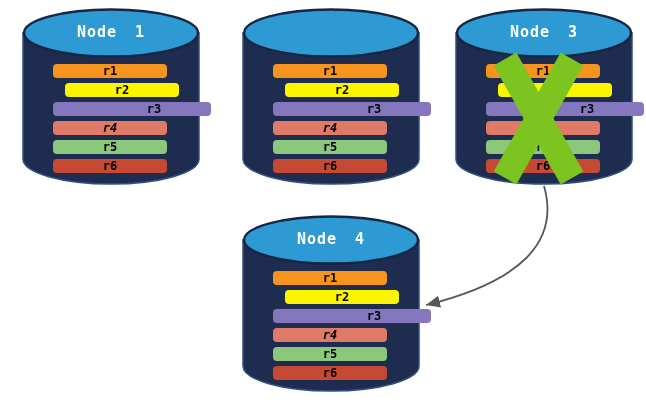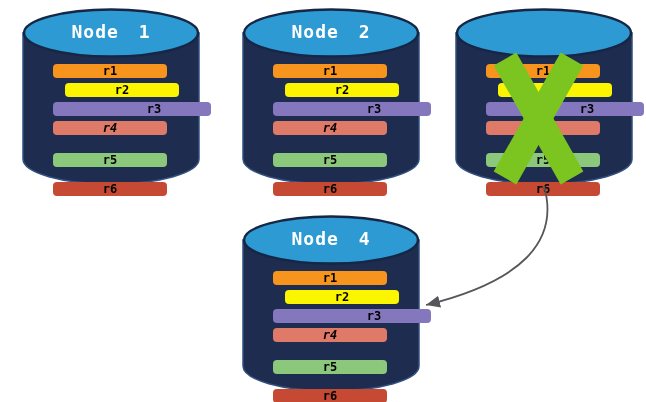--- a/index.html
+++ b/index.html
@@ -35,21 +35,21 @@
     stroke-width: 2.5;
   }
   .node-title {
     position: absolute;
     left: 0;
     top: 14px;
     width: 100%;
     text-align: center;
     color: #ffffff;
     font-weight: bold;
-    font-size: 18px;
+    font-size: 15px;
     line-height: 22px;
     letter-spacing: 1px;
     word-spacing: 8px;
     white-space: pre;
   }
   .bar {
     position: absolute;
     left: 31px;
     width: 114px;
     height: 14px;
@@ -57,22 +57,22 @@
     text-align: center;
     color: #000000;
     font-weight: bold;
     font-size: 12px;
     line-height: 14px;
   }
   .bar-1 { top: 57px; }
   .bar-2 { top: 76px; margin-left: 12px; }
   .bar-3 { top: 95px; padding-left: 44px; }
   .bar-4 { top: 114px; font-style: italic; }
-  .bar-5 { top: 146px; }
-  .bar-6 { top: 152px; margin-top: 23px; }
+  .bar-5 { top: 133px; }
+  .bar-6 { top: 152px; }
   .x-overlay {
     position: absolute;
     left: 0; top: 0;
     width: 178px;
     height: 178px;
     z-index: 5;
   }
   .x-overlay line {
     stroke-width: 26;
     stroke-linecap: butt;
@@ -105,34 +105,34 @@
     <div class="bar bar-4" style="background-color: rgb(223, 122, 105);">r4</div>
     <div class="bar bar-5" style="background-color: rgb(140, 200, 124);">r5</div>
     <div class="bar bar-6" style="background-color: rgb(198, 74, 51);">r6</div>
   </div>
 
   <div class="node" style="left:242px; top:7px;">
     <svg class="cyl" viewBox="0 0 178 178">
       <path class="cyl-body" d="M1,26 L1,152 A88,25 0 0 0 177,152 L177,26 Z" fill="#1E2C50"></path>
       <ellipse class="cyl-top" cx="89" cy="26" rx="87" ry="23.5" fill="#2D9AD3"></ellipse>
     </svg>
-    <div class="node-title">Node 2</div>
     <div class="bar bar-1" style="background-color: rgb(247, 148, 30);">r1</div>
     <div class="bar bar-2" style="background-color: rgb(252, 245, 0);">r2</div>
     <div class="bar bar-3" style="background-color: rgb(132, 119, 190);">r3</div>
     <div class="bar bar-4" style="background-color: rgb(223, 122, 105);">r4</div>
     <div class="bar bar-5" style="background-color: rgb(140, 200, 124);">r5</div>
     <div class="bar bar-6" style="background-color: rgb(198, 74, 51);">r6</div>
   </div>
 
   <div class="node" style="left:455px; top:7px;">
     <svg class="cyl" viewBox="0 0 178 178">
       <path class="cyl-body" d="M1,26 L1,152 A88,25 0 0 0 177,152 L177,26 Z" fill="#1E2C50"></path>
       <ellipse class="cyl-top" cx="89" cy="26" rx="87" ry="23.5" fill="#2D9AD3"></ellipse>
     </svg>
+    <div class="node-title">Node 3</div>
     <div class="bar bar-1" style="background-color: rgb(247, 148, 30);">r1</div>
     <div class="bar bar-2" style="background-color: rgb(252, 245, 0);">r2</div>
     <div class="bar bar-3" style="background-color: rgb(132, 119, 190);">r3</div>
     <div class="bar bar-4" style="background-color: rgb(223, 122, 105);">r4</div>
     <div class="bar bar-5" style="background-color: rgb(140, 200, 124);">r5</div>
     <div class="bar bar-6" style="background-color: rgb(198, 74, 51);">r6</div>
     <svg class="x-overlay" viewBox="0 0 178 178">
       <line x1="50" y1="52" x2="117" y2="171" stroke="#7CC41F"></line>
       <line x1="117" y1="52" x2="50" y2="171" stroke="#7CC41F"></line>
     </svg>

